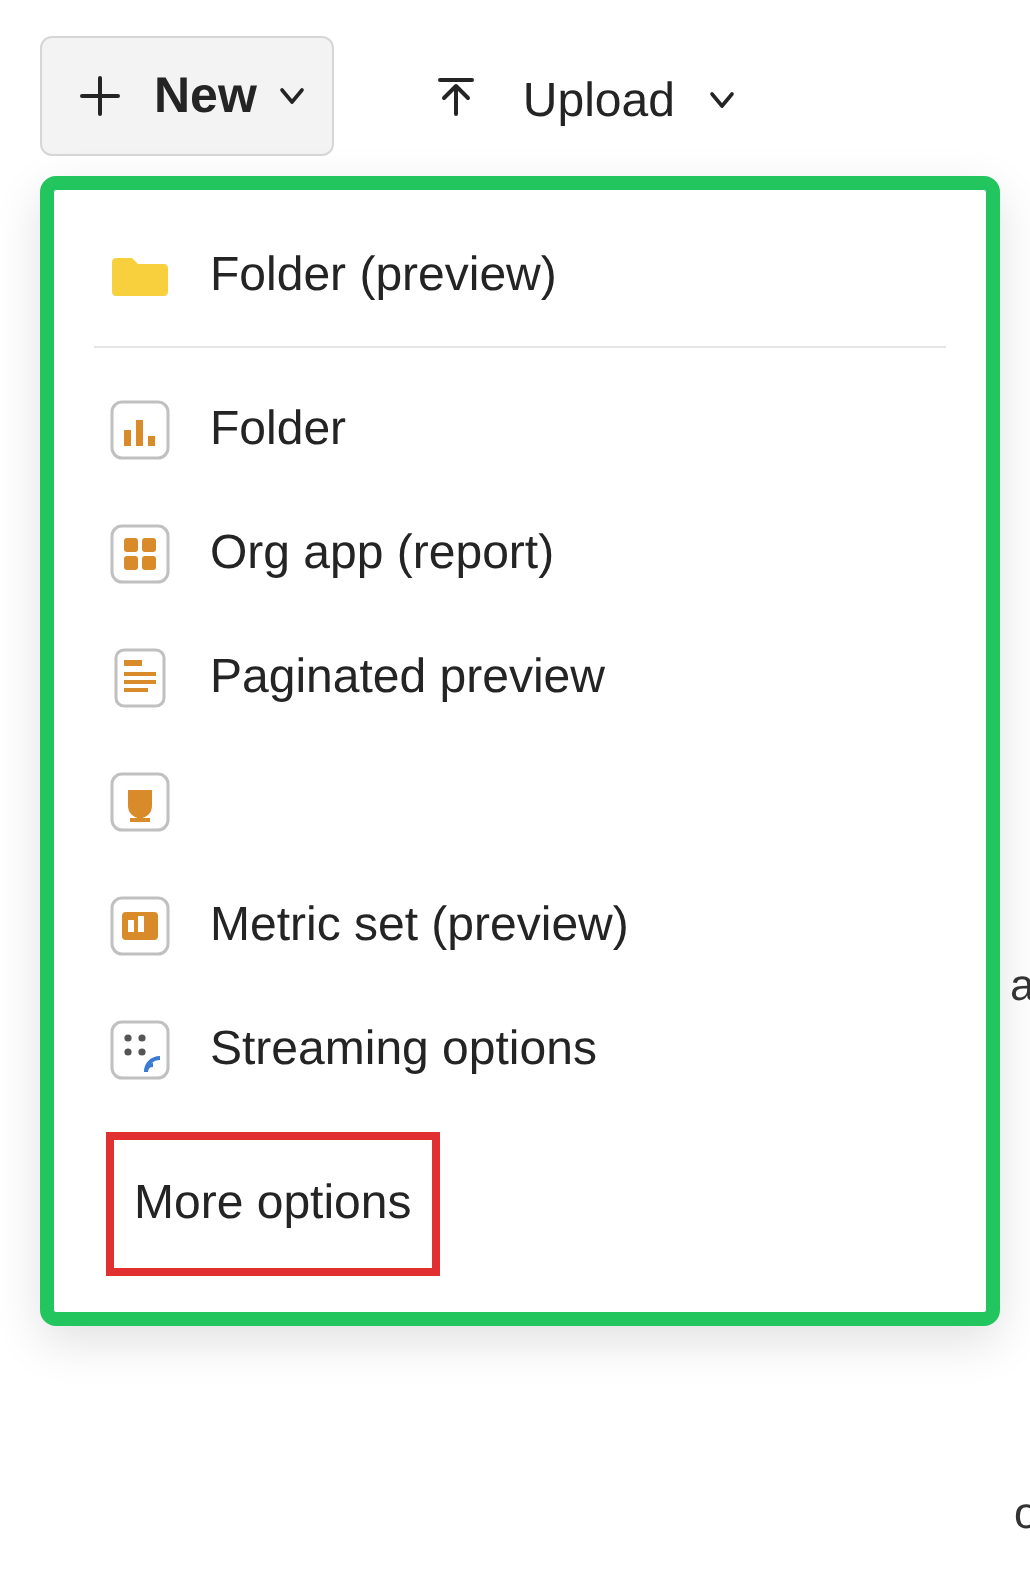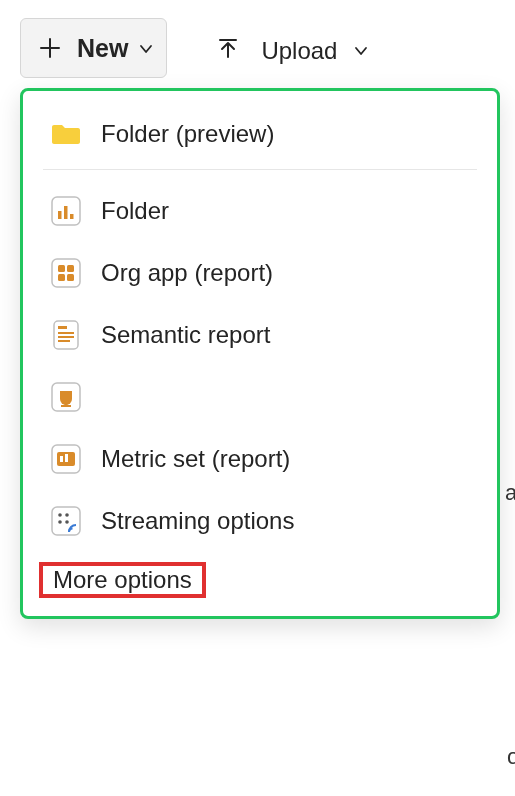--- a/index.html
+++ b/index.html
@@ -45,21 +45,21 @@
   }
   .chev {
     display:inline-block;
   }
   .dropdown {
     position: absolute;
     top: 88px;
     left: 20px;
     width: 480px;
     background: #ffffff;
-    border: 3px solid #22c55e;
+    border: 7px solid #22c55e;
     border-radius: 8px;
     box-shadow: 0 8px 24px rgba(0,0,0,0.12);
     padding: 12px 0 18px 0;
   }
   .menu-item {
     display: flex;
     align-items: center;
     gap: 18px;
     padding: 14px 26px;
     font-size: 24px;
@@ -73,22 +73,22 @@
   }
   .menu-icon {
     width: 34px;
     height: 34px;
     flex-shrink: 0;
     display:flex;
     align-items:center;
     justify-content:center;
   }
   .more-options {
-    margin: 10px 26px 0 16px;
-    padding: 0 10px;
+    margin: 10px 26px 0 26px;
+    padding: 18px 10px;
     font-size: 24px;
     color: #242424;
     border: 4px solid #e03030;
     width: fit-content;
     cursor: pointer;
   }
   .bg-hint-right {
     position:absolute;
     right:0;
     top: 480px;
@@ -195,21 +195,21 @@
   <div class="menu-item">
     <span class="menu-icon">
       <svg width="34" height="34" viewBox="0 0 34 34">
           <rect x="5" y="3" width="24" height="28" rx="4" fill="#fff" stroke="#c0c0c0" stroke-width="1.5"></rect>
           <rect x="9" y="8" width="9" height="3" fill="#d98b2a"></rect>
           <rect x="9" y="14" width="16" height="2" fill="#d98b2a"></rect>
           <rect x="9" y="18" width="16" height="2" fill="#d98b2a"></rect>
           <rect x="9" y="22" width="12" height="2" fill="#d98b2a"></rect>
         </svg>
     </span>
-    <span>Semantic report</span>
+    <span>Paginated preview</span>
   </div>
 
   <div class="menu-item">
     <span class="menu-icon">
       <svg width="34" height="34" viewBox="0 0 34 34">
           <rect x="3" y="3" width="28" height="28" rx="5" fill="#fff" stroke="#c0c0c0" stroke-width="1.5"></rect>
           <path d="M11 11h12v8a6 6 0 01-12 0v-8z" fill="#d98b2a"></path>
           <rect x="15.5" y="21" width="3" height="4" fill="#d98b2a"></rect>
           <rect x="12" y="25" width="10" height="2" fill="#d98b2a"></rect>
         </svg>
@@ -220,21 +220,21 @@
 
   <div class="menu-item">
     <span class="menu-icon">
       <svg width="34" height="34" viewBox="0 0 34 34">
           <rect x="3" y="3" width="28" height="28" rx="5" fill="#fff" stroke="#c0c0c0" stroke-width="1.5"></rect>
           <rect x="8" y="10" width="18" height="14" rx="2" fill="#d98b2a"></rect>
           <rect x="11" y="14" width="3" height="6" fill="#fff"></rect>
           <rect x="16" y="12" width="3" height="8" fill="#fff"></rect>
         </svg>
     </span>
-    <span>Metric set (report)</span>
+    <span>Metric set (preview)</span>
   </div>
 
   <div class="menu-item">
     <span class="menu-icon">
       <svg width="34" height="34" viewBox="0 0 34 34">
           <rect x="3" y="3" width="28" height="28" rx="5" fill="#fff" stroke="#c0c0c0" stroke-width="1.5"></rect>
           <circle cx="11" cy="11" r="1.8" fill="#555"></circle>
           <circle cx="18" cy="11" r="1.8" fill="#555"></circle>
           <circle cx="11" cy="18" r="1.8" fill="#555"></circle>
           <circle cx="18" cy="18" r="1.8" fill="#555"></circle>

